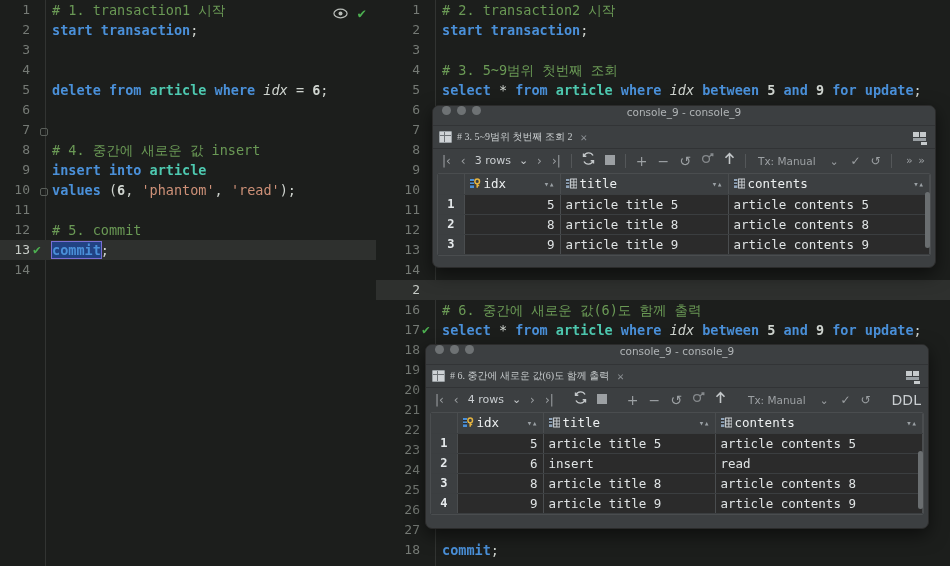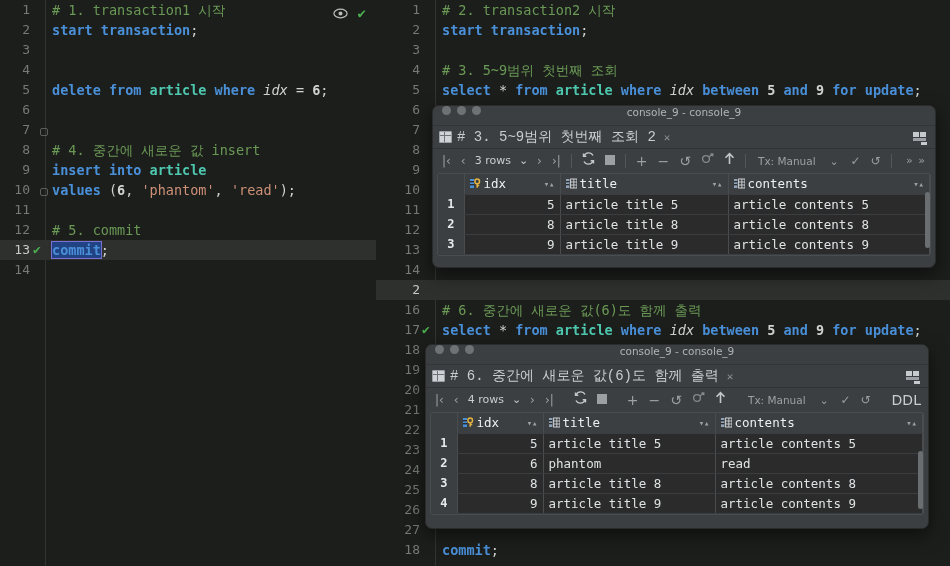--- a/index.html
+++ b/index.html
@@ -110,22 +110,22 @@
   .tab-ico {
     width: 13px; height: 12px; border: 1px solid #9aa0a4;
     background: #cfd3d6; border-radius: 1px; position: relative; flex: none;
   }
   .tab-ico::before, .tab-ico::after {
     content:''; position:absolute; background:#6d7276;
   }
   .tab-ico::before { left:0; right:0; top:3px; height:1px; }
   .tab-ico::after  { top:0; bottom:0; left:4px; width:1px; }
   .tab-label {
-    font-family: Liberation Mono, monospace;
-    font-size: 14px; color: #c8ccce; white-space: nowrap;
+    font-family: Liberation Serif, serif;
+    font-size: 10px; color: #c8ccce; white-space: nowrap;
   }
   .tab-x { color: #8c9094; font-size: 11px; margin-left: 3px; }
   .layout-ico {
     position: absolute; right: 7px; top: 4px;
     width: 15px; height: 13px;
   }
 
   .toolbar {
     height: 24px; background: #3c3f41;
     display: flex; align-items: center; gap: 0;
@@ -612,21 +612,21 @@
         <tbody id="w2-body">
             <tr>
               <td class="rowhdr">1</td>
               <td class="numcell">5</td>
               <td>article title 5</td>
               <td>article contents 5</td>
             </tr>
             <tr>
               <td class="rowhdr">2</td>
               <td class="numcell">6</td>
-              <td>phantom</td>
+              <td>insert</td>
               <td>read</td>
             </tr>
             <tr>
               <td class="rowhdr">3</td>
               <td class="numcell">8</td>
               <td>article title 8</td>
               <td>article contents 8</td>
             </tr>
             <tr>
               <td class="rowhdr">4</td>

